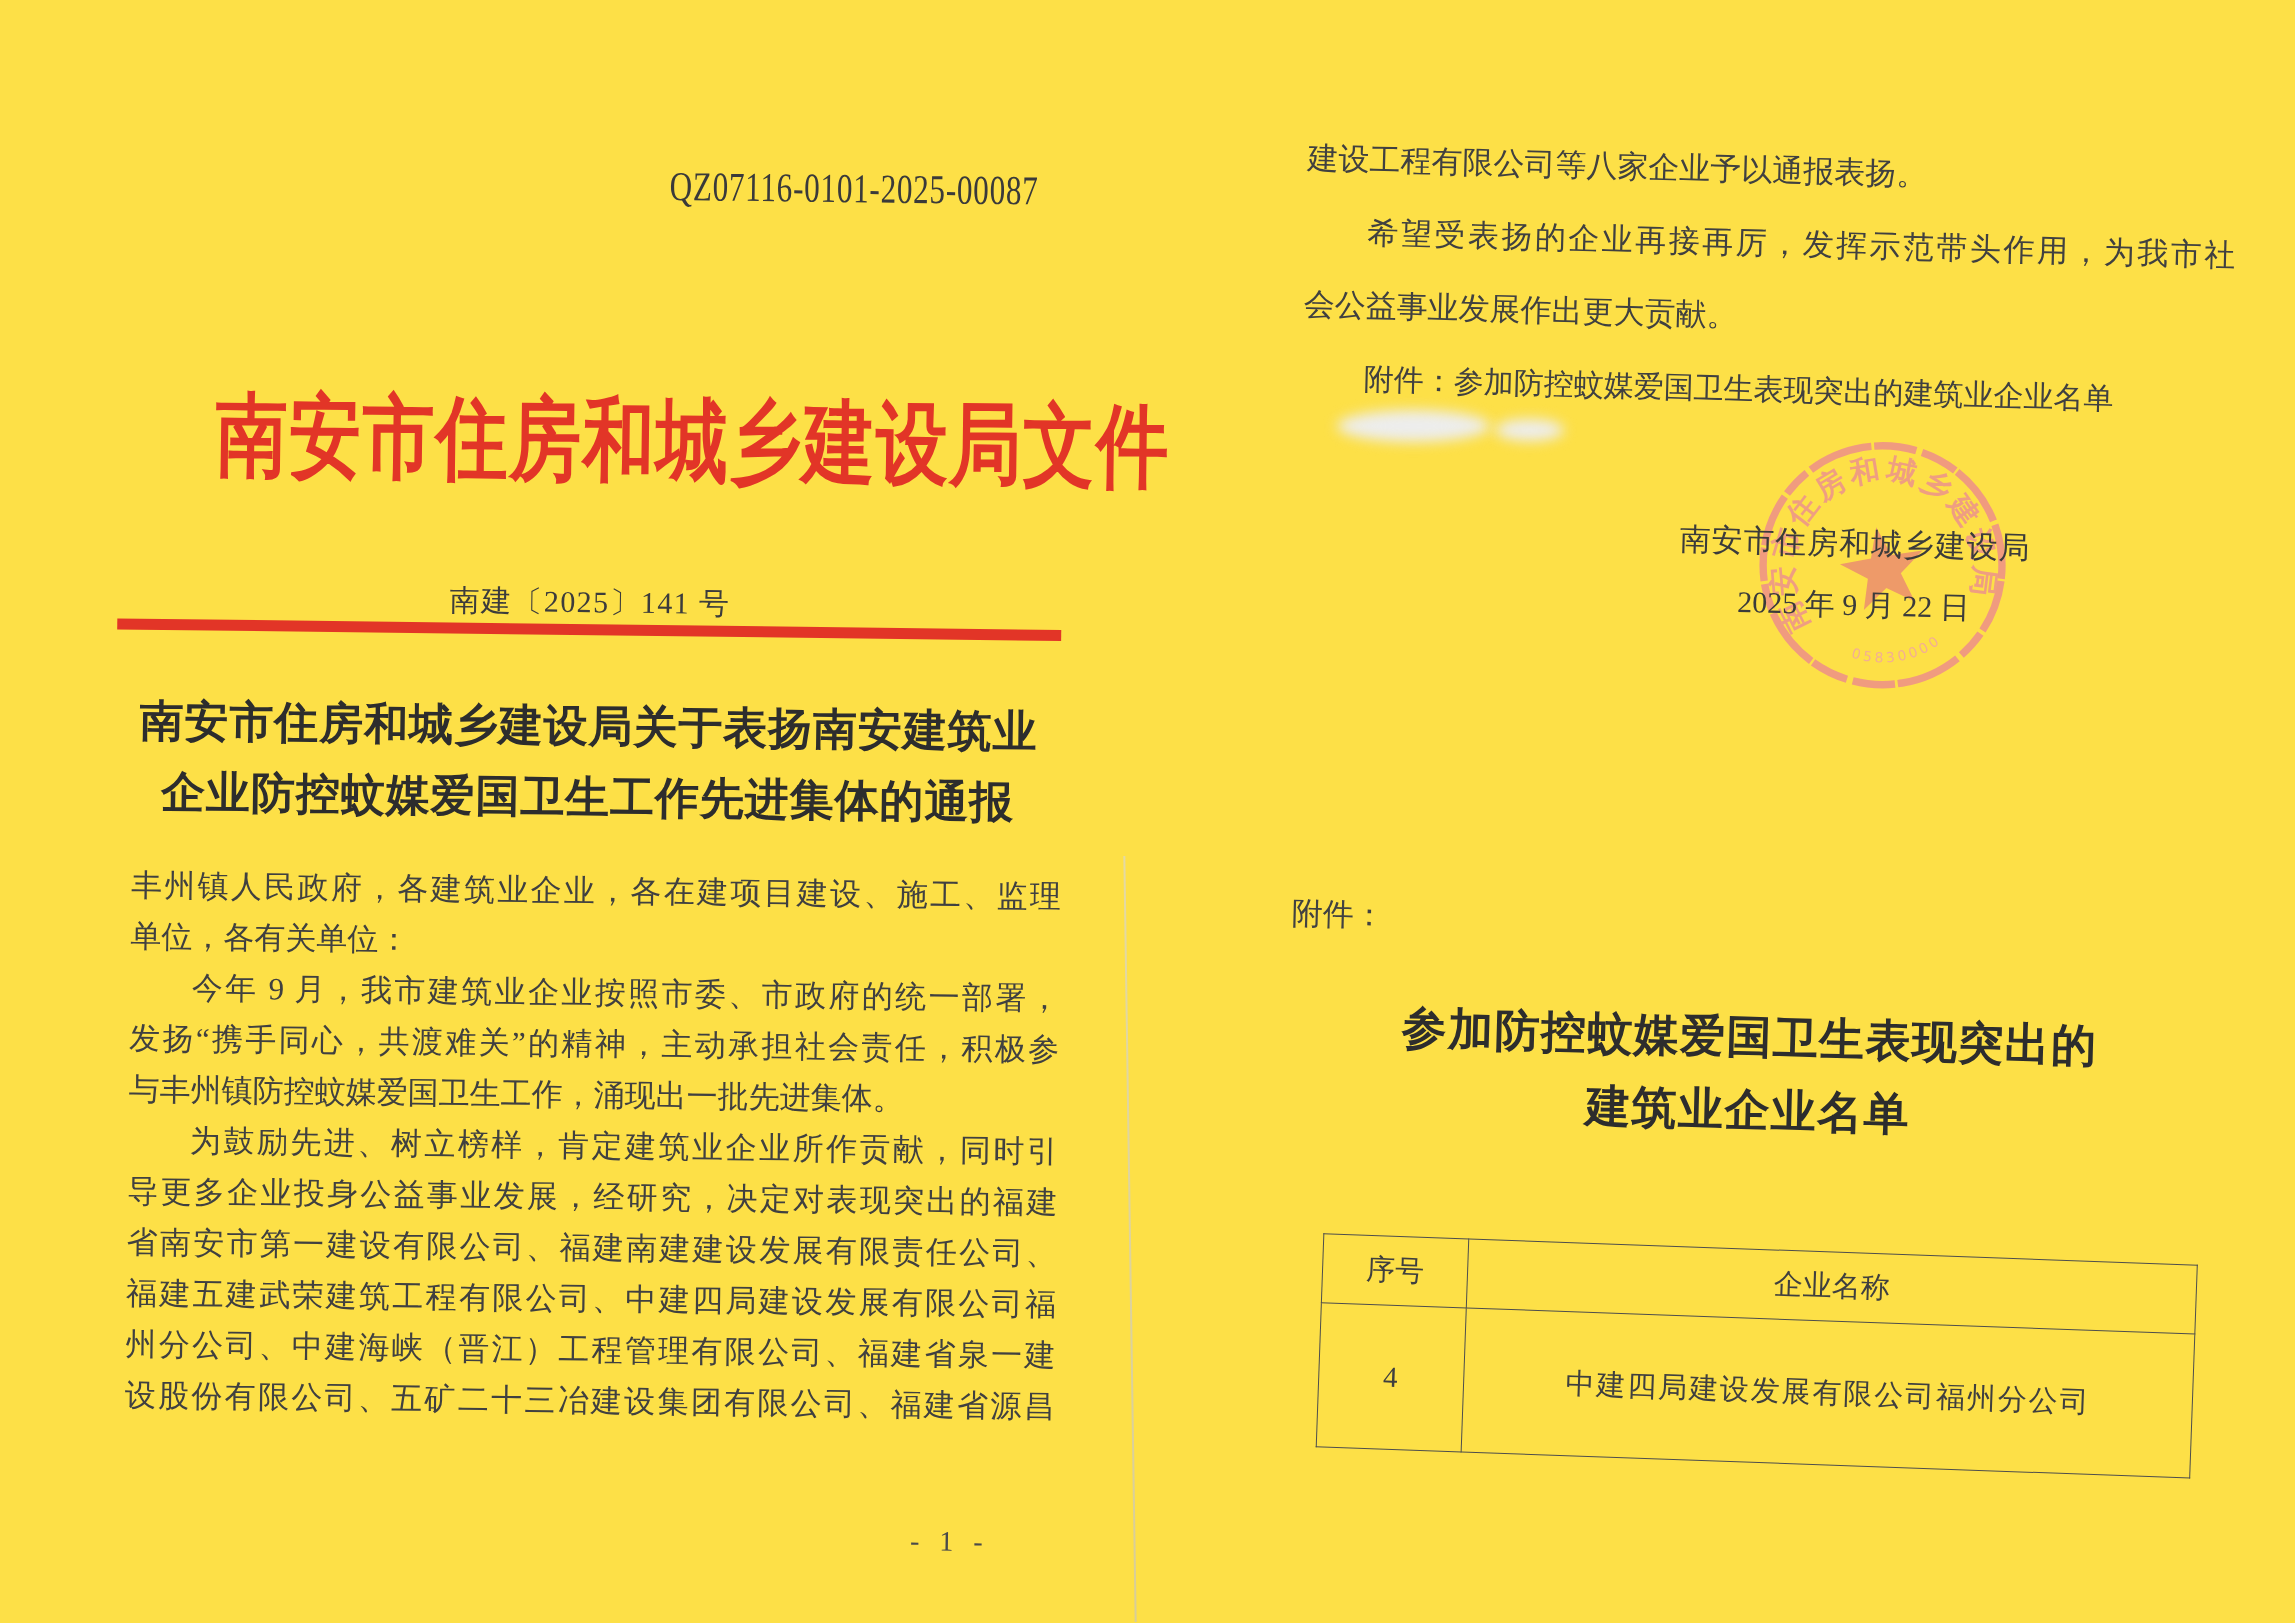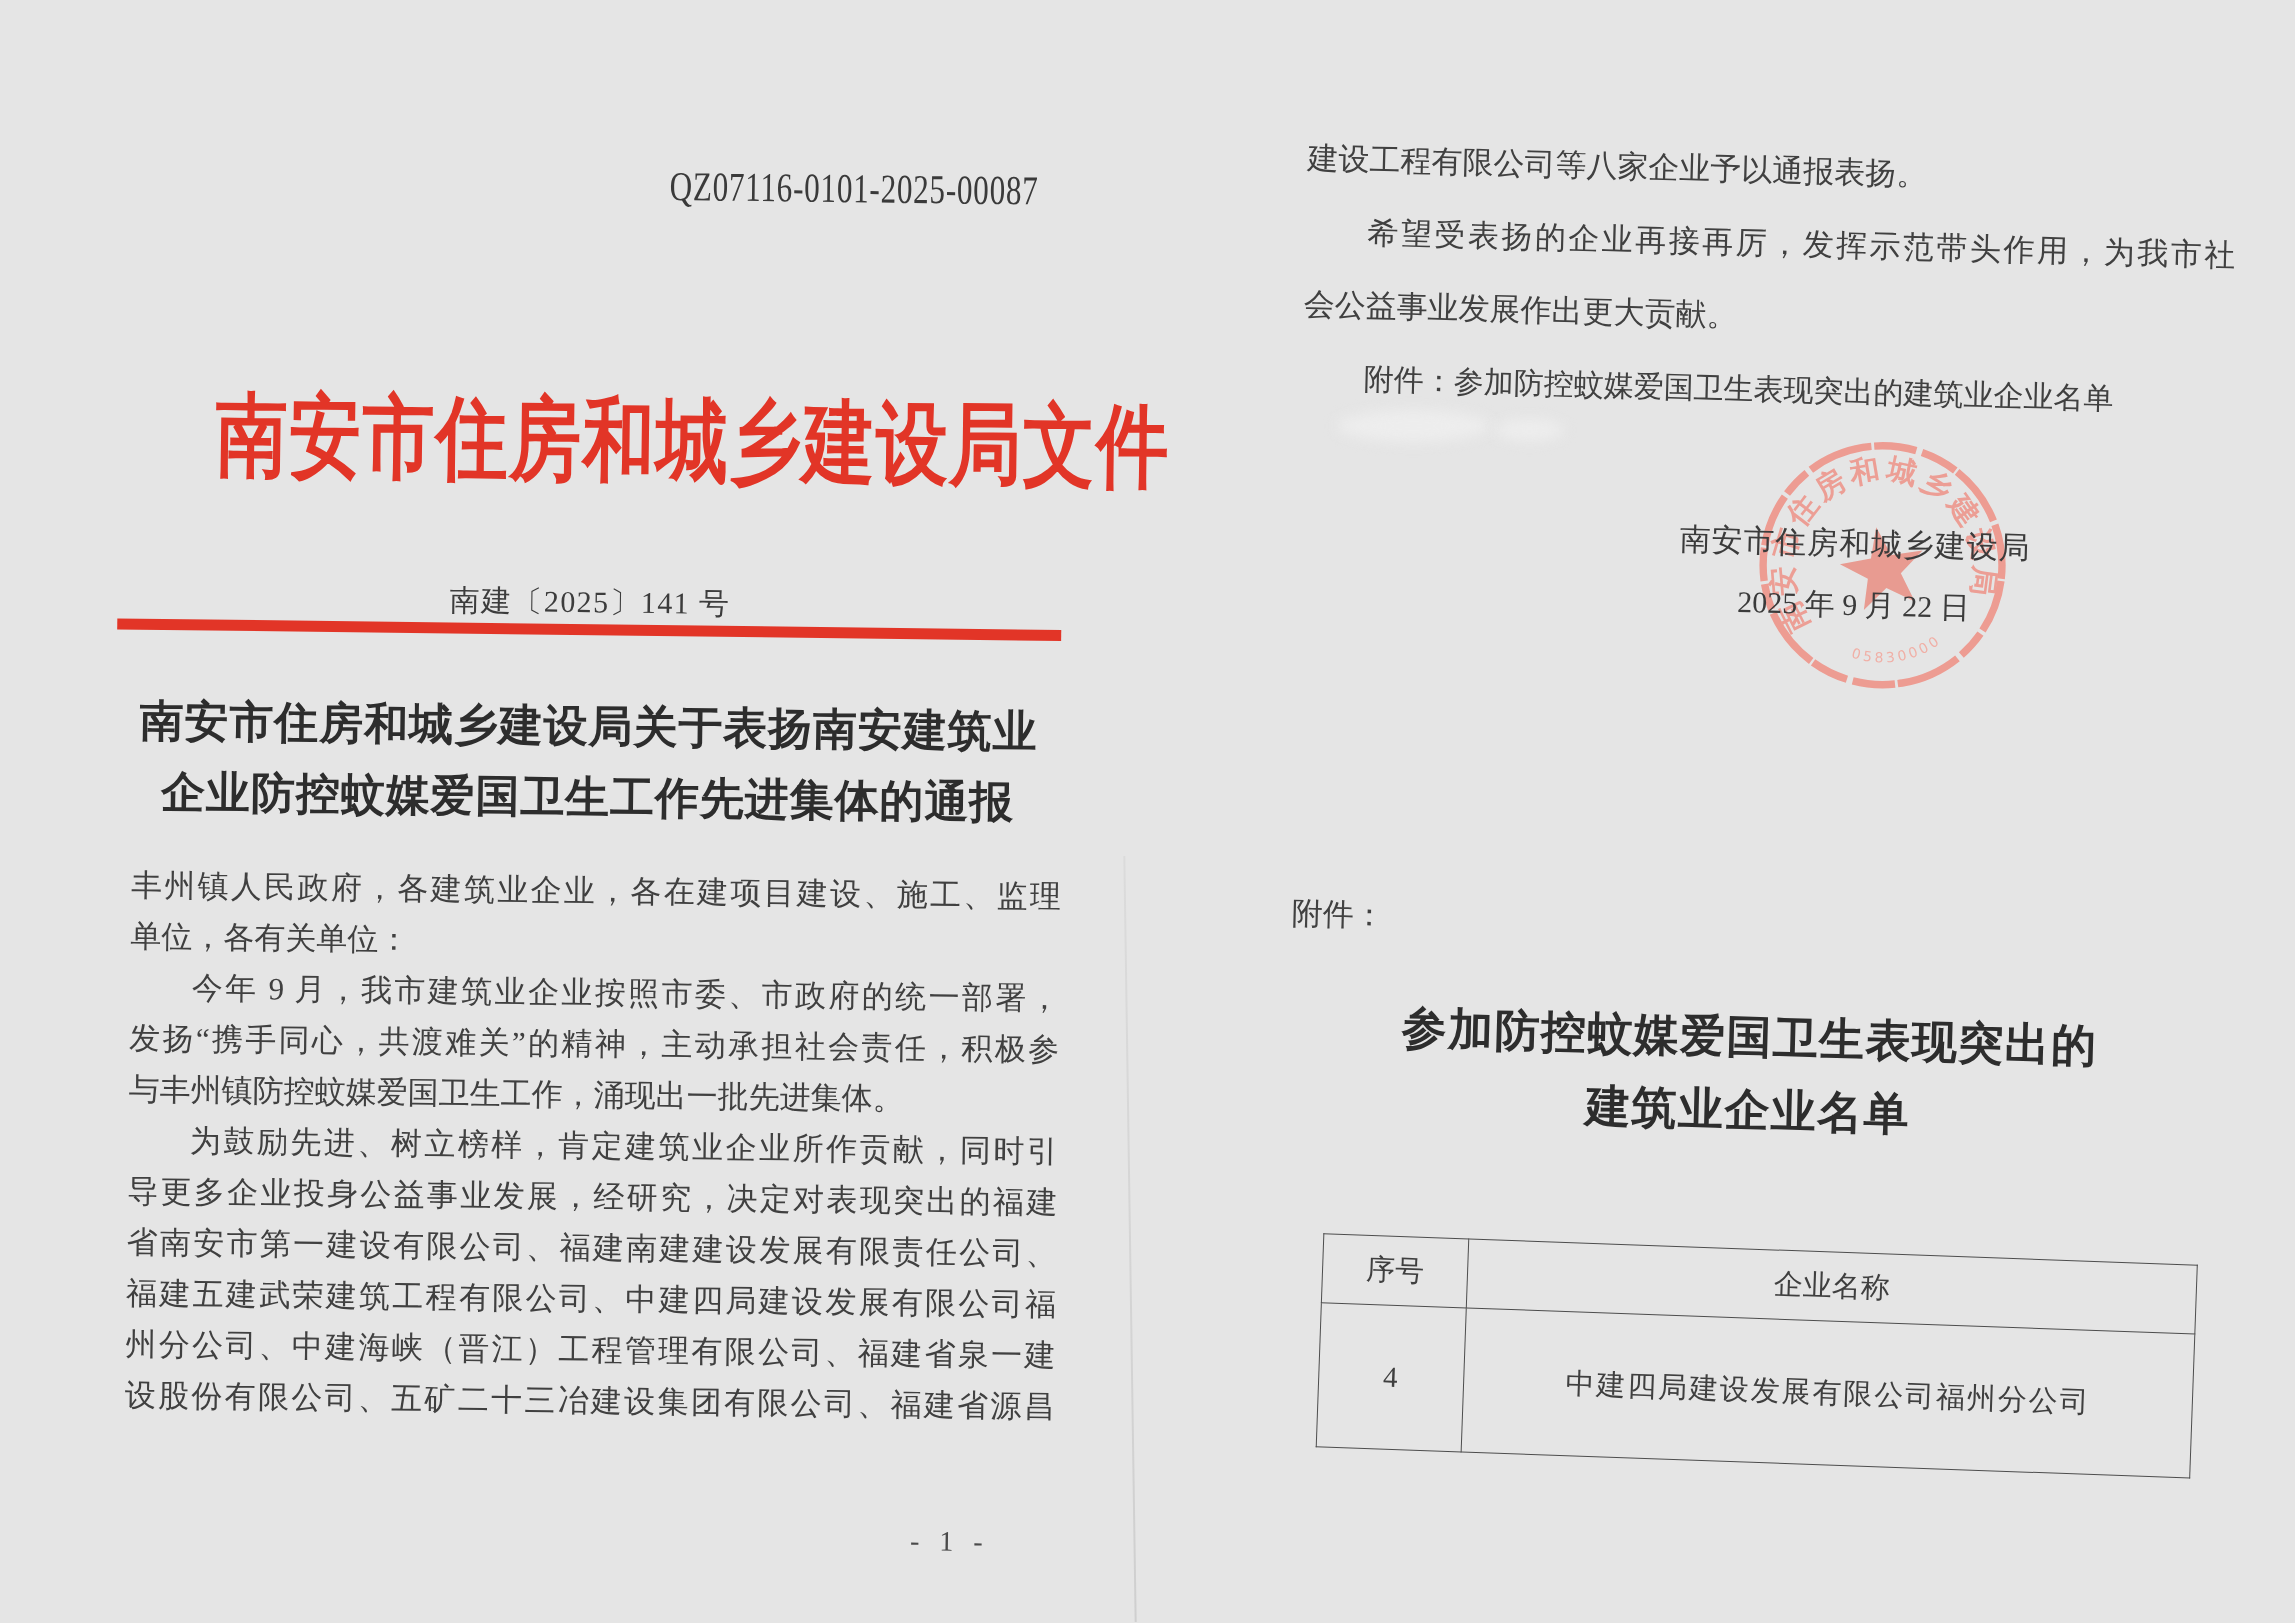--- a/index.html
+++ b/index.html
@@ -1,16 +1,16 @@
 <!DOCTYPE html>
 <html style="font-size:7.4px"><head>
 <meta charset="utf-8">
 <style>
   html,body{margin:0;padding:0;background:#ffffff;}
-  #canvas{position:relative;width:2295px;height:1623px;background:#e5e5e5;overflow:hidden;
+  #canvas{position:relative;width:2295px;height:1623px;background:#fde047;overflow:hidden;
           font-family:"Liberation Serif","DejaVu Serif",serif;color:#3f3f3f;}
   .abs{position:absolute;}
   
   #page-left{position:absolute;left:0;top:0;width:1148px;height:1623px;transform:rotate(0.7deg);}
   .doc-number{left:662px;top:161px;font-size:38px;color:#3a3a3a;white-space:nowrap;
               transform:scale(0.82,1.08);transform-origin:left top;letter-spacing:0.9px;}
   .red-header{left:111px;top:379px;width:953px;text-align:center;font-size:91px;font-weight:700;
               color:#e23527;white-space:nowrap;transform:scaleX(0.79);transform-origin:center top;
               letter-spacing:1.9px;}
   .ref-number{left:111px;top:582px;width:953px;text-align:center;font-size:30px;color:#3c3c3c;letter-spacing:1.4px;}

